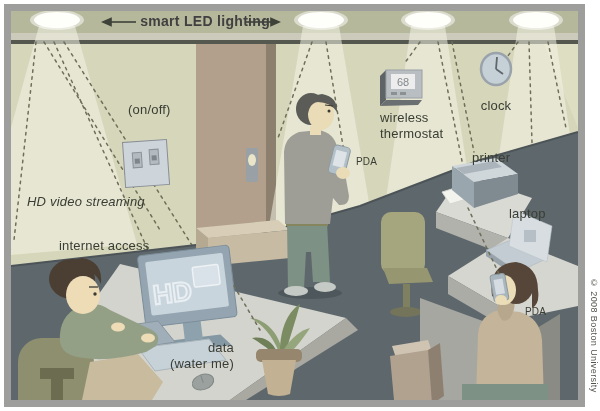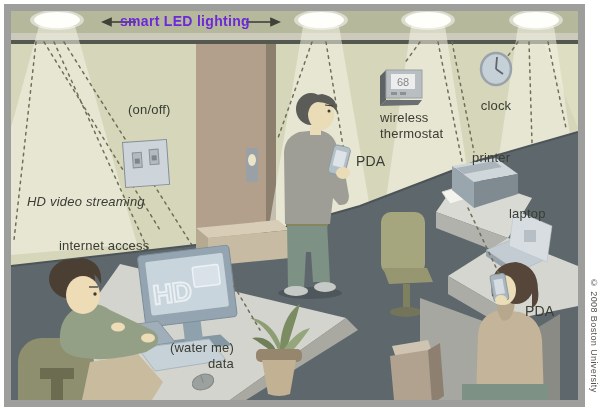--- a/index.html
+++ b/index.html
@@ -4,25 +4,25 @@
 <style>
   html,body{margin:0;padding:0;background:#ffffff;}
   #stage{position:relative;width:600px;height:411px;background:#ffffff;overflow:hidden;
          font-family:"Liberation Sans","DejaVu Sans",sans-serif;}
   #frame{position:absolute;left:4px;top:4px;width:567px;height:389px;
          border:7px solid #9e9e9c;background:#d6d6ba;}
   #scene{position:absolute;left:11px;top:11px;width:567px;height:389px;display:block;}
   .lbl{position:absolute;color:#3a3d33;font-size:13px;line-height:15px;letter-spacing:.2px;}
   .lbl.center{text-align:center;}
   .lbl.right{text-align:right;}
-  #banner-title{position:absolute;left:120px;top:13px;width:150px;text-align:left;
-                font-size:14px;font-weight:600;color:#6d28d9;letter-spacing:.3px;}
+  #banner-title{position:absolute;left:120px;top:13px;width:150px;text-align:right;
+                font-size:14px;font-weight:600;color:#404040;letter-spacing:.3px;}
   #copyright{position:absolute;left:585px;top:278px;width:14px;height:130px;
              writing-mode:vertical-rl;font-size:9px;color:#54544e;letter-spacing:.4px;}
-  .pda-lbl{font-size:14px;}
+  .pda-lbl{font-size:10px;}
 </style>
 </head>
 <body>
 
 <div id="stage">
   <div id="frame"></div>
 
   <svg id="scene" viewBox="11 11 567 389">
 
     <rect x="11" y="11" width="567" height="389" fill="#d6d6ba"></rect>
@@ -250,18 +250,18 @@
     <div>wireless</div>
     <div>thermostat</div>
   </div>
 
   <div class="lbl center" style="left:470px;top:91px;width:52px;margin-top:7px;">clock</div>
   <div class="lbl" style="left:472px;top:150px;">printer</div>
   <div class="lbl" style="left:493px;top:206px;padding-left:16px;">laptop</div>
   <div class="lbl pda-lbl" style="left:525px;top:304px;">PDA</div>
 
   <div class="lbl right" style="left:144px;top:340px;width:90px;line-height:16px;">
+    <div>data</div>
     <div>(water me)</div>
-    <div>data</div>
   </div>
 
   <div id="copyright">© 2008 Boston University</div>
 </div>
 
 </body></html>

